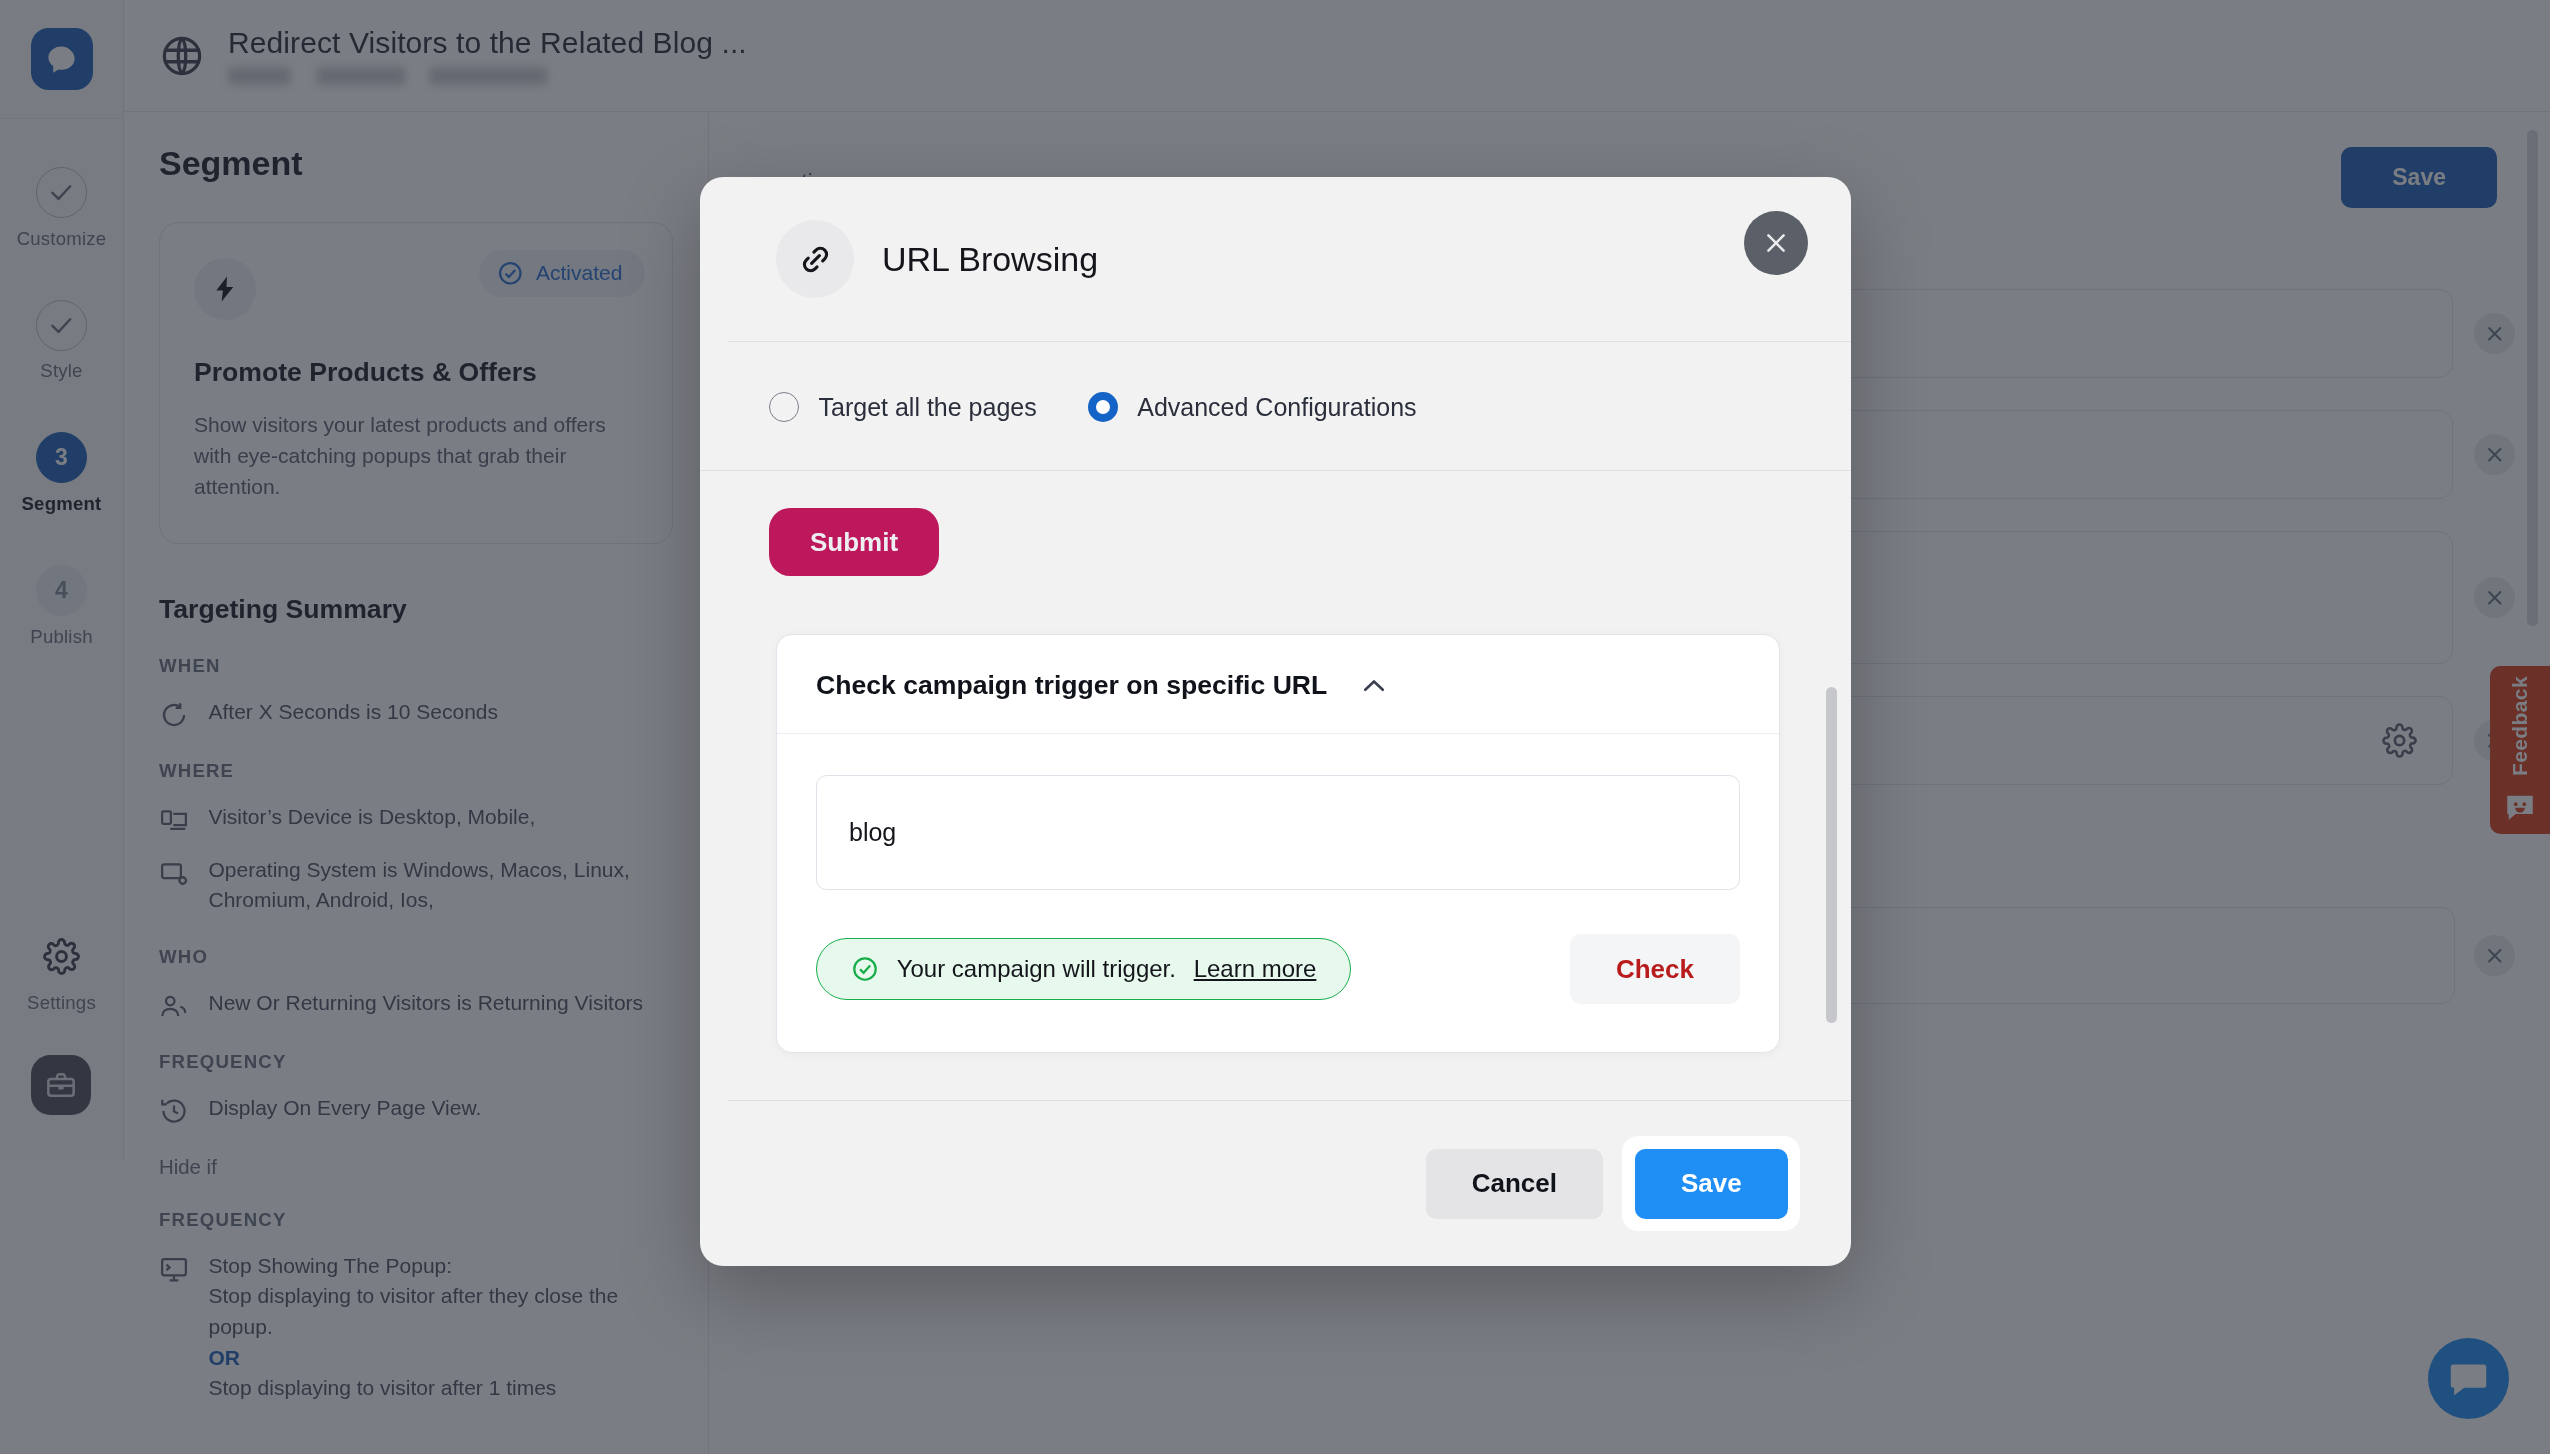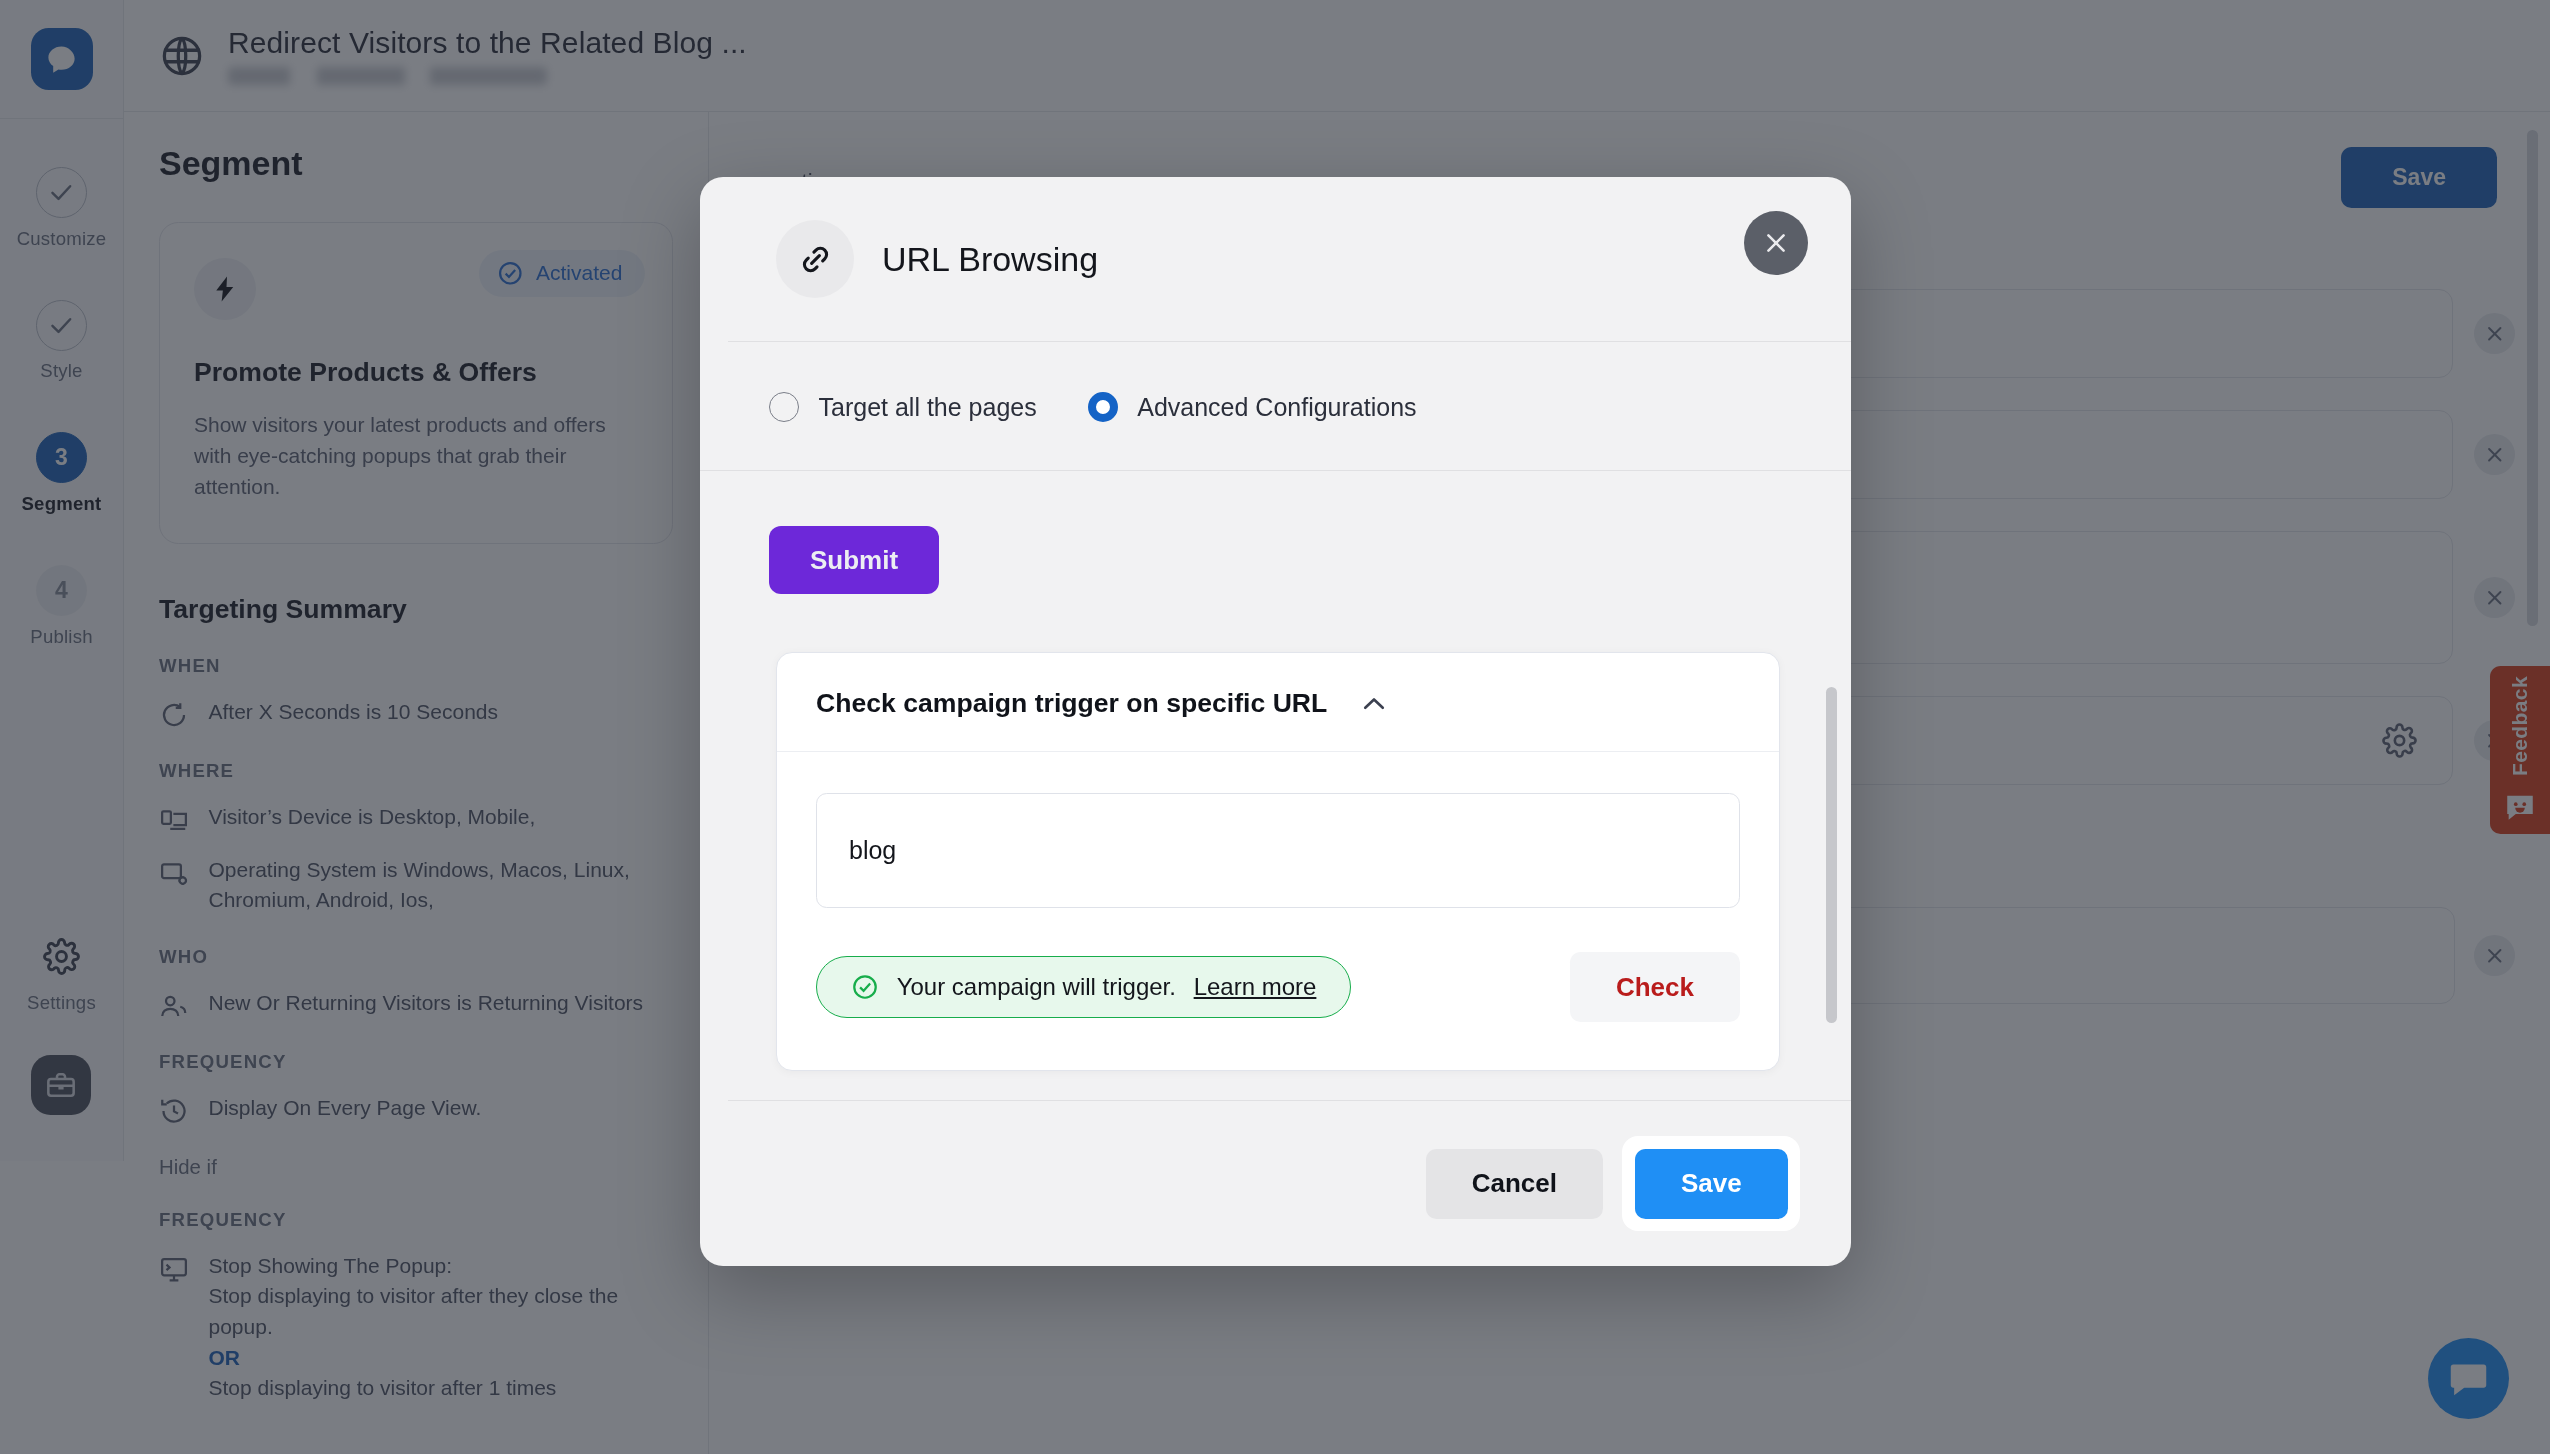--- a/index.html
+++ b/index.html
@@ -194,22 +194,22 @@
 
   .modal-body { flex: 1; overflow: hidden; position: relative; padding: 0; }
   .radio-row { display: flex; align-items: center; gap: 51px; padding: 50px 0 48px 69px; border-bottom: 0.9px solid #e0e0e2; }
   .radio-opt { display: flex; align-items: center; gap: 19.5px; cursor: pointer; }
   .radio-dot { width: 30px; height: 30px; border-radius: 50%; border: 1.8px solid #7a7e88; background: transparent; flex: 0 0 30px; }
   .radio-dot.sel {
     border: 8px solid #1463c6; background: #fff;
   }
   .radio-lbl { font-size: 25px; color: #2b2f3b; }
   .btn-submit {
-    margin: 55px 0 0 69px; background: #6d28d9; color: #eceef2; border: none;
-    border-radius: 12px; font-size: 26px; font-weight: 700; padding: 18.6px 41px;
+    margin: 37px 0 0 69px; background: #be185d; color: #eceef2; border: none;
+    border-radius: 21px; font-size: 26px; font-weight: 700; padding: 18.6px 41px;
     cursor: pointer; font-family: inherit;
   }
 
   .inner-card {
     margin: 58px 71px 0 76px; background: #fff; border: 0.9px solid #e2e5ec;
     border-radius: 16px; overflow: hidden; box-shadow: 0 1.8px 8.9px rgba(0,0,0,.04);
   }
   .inner-head {
     display: flex; align-items: center; gap: 32px;
     padding: 35px 39px 32px 39px; border-bottom: 0.9px solid #eceef2;

